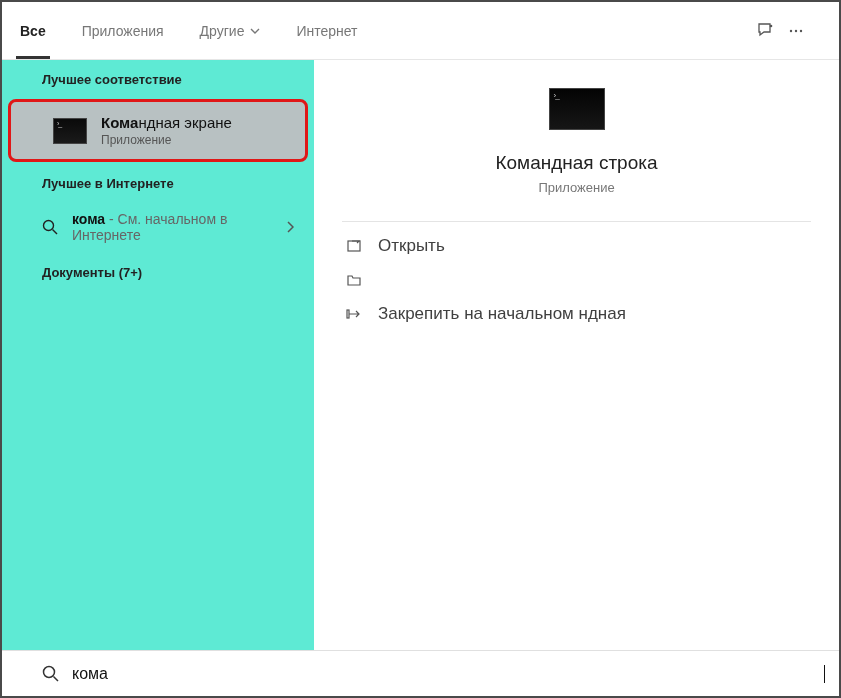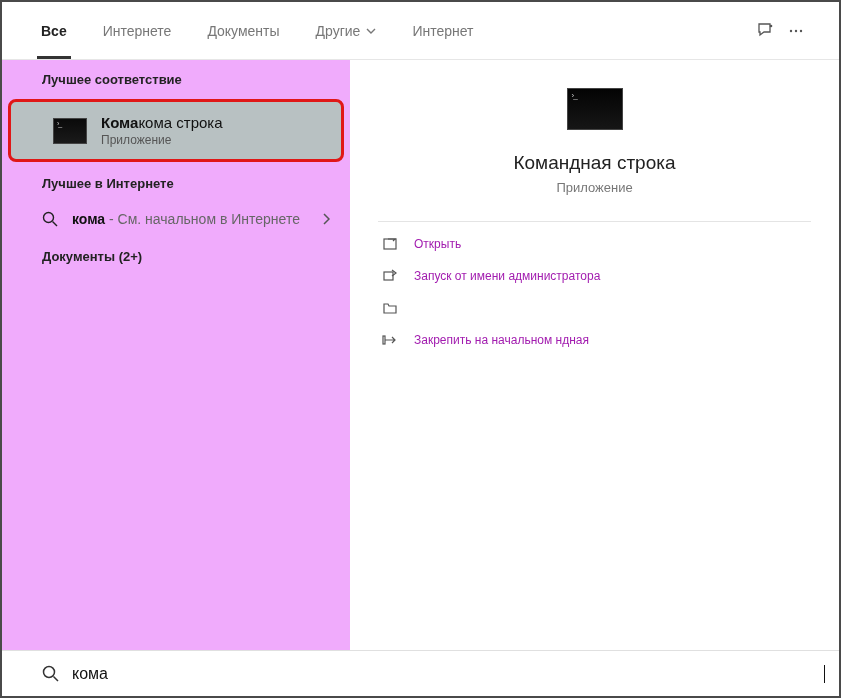--- a/index.html
+++ b/index.html
@@ -3,29 +3,29 @@
 <meta charset="utf-8">
 <style>
 * { box-sizing: border-box; margin: 0; padding: 0; font-family: "Segoe UI", sans-serif; }
 body { width: 841px; height: 698px; background: #fff; border: 2px solid #4a4a4a; position: relative; }
 .window { display: flex; flex-direction: column; height: 100%; }
 
 
 .tabs-bar { display: flex; align-items: center; height: 58px; border-bottom: 1px solid #e6e6e6; padding: 0 28px 0 0; }
 .tabs { display: flex; align-items: center; height: 100%; }
 .tab { padding: 0 18px; height: 100%; display: flex; align-items: center; font-size: 14px; color: #777; cursor: pointer; position: relative; }
-.tab.active { color: #222; font-weight: 600; margin-left: 21px; }
+.tab.active { color: #222; font-weight: 600; }
 .tab.active::after { content: ""; position: absolute; left: 14px; right: 14px; bottom: 0; height: 3px; background: #333; }
 .tab .chev { margin-left: 6px; }
 .spacer { flex: 1; }
 .hdr-icon { width: 30px; display: flex; justify-content: center; color: #555; cursor: pointer; }
 
 
 .body { display: flex; flex: 1; min-height: 0; }
-.left { width: 348px; background: #f0abfc; display: flex; flex-direction: column; position: relative; }
+.left { width: 312px; background: #5eead4; display: flex; flex-direction: column; position: relative; }
 .right { flex: 1; background: #fff; padding-top: 28px; }
 
 
 .sect-title { font-size: 13px; font-weight: 600; color: #222; padding: 12px 20px 10px 40px; }
 
 
 .best-match { display: flex; align-items: center; background: #b8c1c2; padding: 12px 18px 12px 42px; margin: 2px 6px; border: 3px solid #e01717; border-radius: 8px; cursor: pointer; position: relative; }
 .bm-icon { width: 34px; height: 26px; background: linear-gradient(#0a0a0a,#1a1a1a); border: 1px solid #444; margin-right: 14px; position: relative; }
 .bm-icon::before { content:"›_"; position:absolute; top:1px; left:3px; font-size:7px; color:#ccc; letter-spacing:-1px;}
 .bm-text .t1 { font-size: 15px; color: #111; }
@@ -40,21 +40,21 @@
 .web-row .arr { color: #555; }
 
 
 .preview { display: flex; flex-direction: column; align-items: center; }
 .preview-icon { width: 56px; height: 42px; background: linear-gradient(#040404,#161616); border: 1px solid #444; position: relative; }
 .preview-icon::before{content:"›_";position:absolute;top:2px;left:4px;font-size:8px;color:#ccc;letter-spacing:-1px;}
 .preview-title { font-size: 19px; color: #222; margin-top: 22px; }
 .preview-sub { font-size: 13px; color: #777; margin-top: 6px; }
 .divider { height: 1px; background: #e4e4e4; margin: 26px 28px 6px; }
 .actions { padding: 0 18px; }
-.action { display: flex; align-items: center; padding: 8px 10px; font-size: 12px; color: #a21caf; cursor: pointer; }
+.action { display: flex; align-items: center; padding: 8px 10px; font-size: 17px; color: #404040; cursor: pointer; }
 .action .ico { width: 24px; margin-right: 12px; color: #555; display:flex; justify-content:center; }
 
 
 .search-bar { height: 46px; border-top: 1px solid #e0e0e0; display: flex; align-items: center; padding: 0 14px 0 40px; background: #fff; }
 .search-bar .srch { width: 18px; margin-right: 12px; color: #333; }
 .search-bar input { border: none; outline: none; font-size: 16px; flex: 1; color: #111; background: transparent; }
 .caret { display:inline-block; width:1px; height:18px; background:#111; animation: blink 1s step-end infinite; vertical-align:middle; margin-left:-2px;}
 @keyframes blink { 50% { opacity: 0; } }
 
 svg { display:block; }
@@ -63,24 +63,21 @@
 <body>
 
 <div class="window">
 
   <div class="tabs-bar">
     <div class="tabs">
       <div class="tab active">
           <span>Все</span>
         </div>
       <div class="tab">
-          <span>Интернете</span>
-        </div>
-      <div class="tab">
-          <span>Документы</span>
+          <span>Приложения</span>
         </div>
       <div class="tab">
         <span>Другие</span>
         <span class="chev">
           <svg width="10" height="6" viewBox="0 0 10 6">
               <path d="M1 1l4 4 4-4" stroke="#777" stroke-width="1.4" fill="none"></path>
             </svg>
         </span>
       </div>
       <div class="tab">
@@ -104,21 +101,21 @@
   </div>
 
   <div class="body">
 
     <div class="left">
       <div class="sect-title">Лучшее соответствие</div>
 
       <div class="best-match">
         <div class="bm-icon"></div>
         <div class="bm-text">
-          <div class="t1"><b>Кома</b><span>кома строка</span></div>
+          <div class="t1"><b>Кома</b><span>ндная экране</span></div>
           <div class="t2">Приложение</div>
         </div>
       </div>
 
       <div class="sect-title">Лучшее в Интернете</div>
 
       <div class="web-row">
         <span class="srch">
           <svg width="16" height="16" viewBox="0 0 16 16">
               <circle cx="6.5" cy="6.5" r="5" fill="none" stroke="#222" stroke-width="1.4"></circle>
@@ -126,48 +123,39 @@
             </svg>
         </span>
         <span class="txt"><b>кома</b><span> - См. начальном в Интернете</span></span>
         <span class="arr">
           <svg width="8" height="12" viewBox="0 0 8 12">
               <path d="M2 1l5 5-5 5" fill="none" stroke="#555" stroke-width="1.5"></path>
             </svg>
         </span>
       </div>
 
-      <div class="sect-title">Документы (2+)</div>
+      <div class="sect-title">Документы (7+)</div>
     </div>
 
     <div class="right">
       <div class="preview">
         <div class="preview-icon"></div>
         <div class="preview-title">Командная строка</div>
         <div class="preview-sub">Приложение</div>
       </div>
       <div class="divider"></div>
       <div class="actions">
         <div class="action">
           <span class="ico">
               <svg width="16" height="16" viewBox="0 0 16 16">
                 <rect x="2" y="3" width="12" height="10" fill="none" stroke="#555" stroke-width="1.2"></rect>
                 <path d="M6 3h7l-2 2" fill="none" stroke="#555" stroke-width="1.2"></path>
               </svg>
             </span>
           <span>Открыть</span>
-        </div>
-        <div class="action">
-          <span class="ico">
-              <svg width="16" height="16" viewBox="0 0 16 16">
-                <rect x="2" y="4" width="9" height="8" fill="none" stroke="#555" stroke-width="1.2"></rect>
-                <path d="M10 2l4 3-4 3" fill="none" stroke="#555" stroke-width="1.2"></path>
-              </svg>
-            </span>
-          <span>Запуск от имени администратора</span>
         </div>
         <div class="action">
           <span class="ico">
               <svg width="16" height="16" viewBox="0 0 16 16">
                 <path d="M2 4h4l1 2h7v7H2z" fill="none" stroke="#555" stroke-width="1.2"></path>
               </svg>
             </span>
         </div>
         <div class="action">
           <span class="ico">

